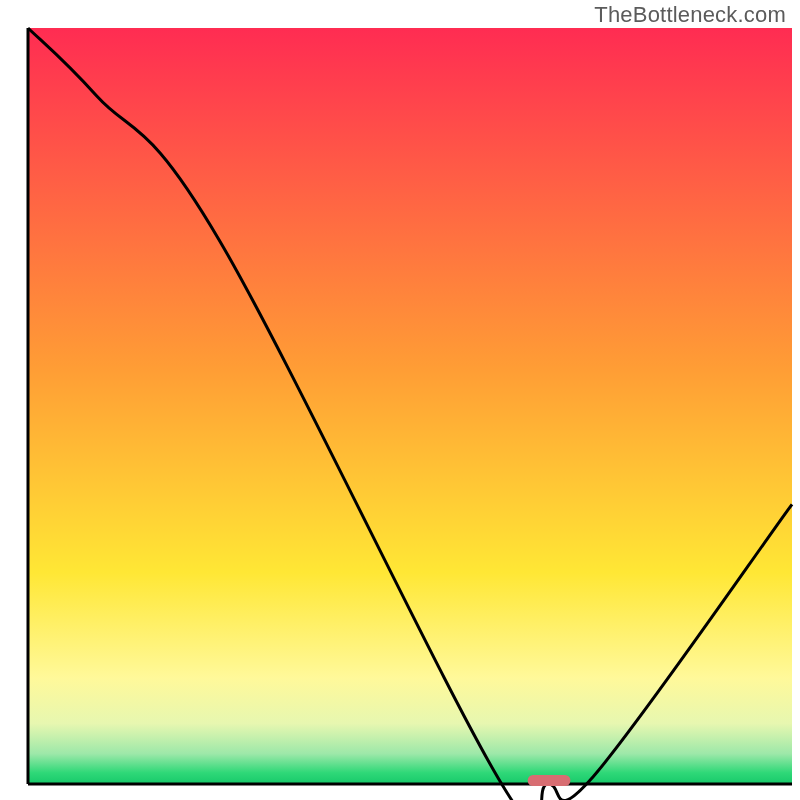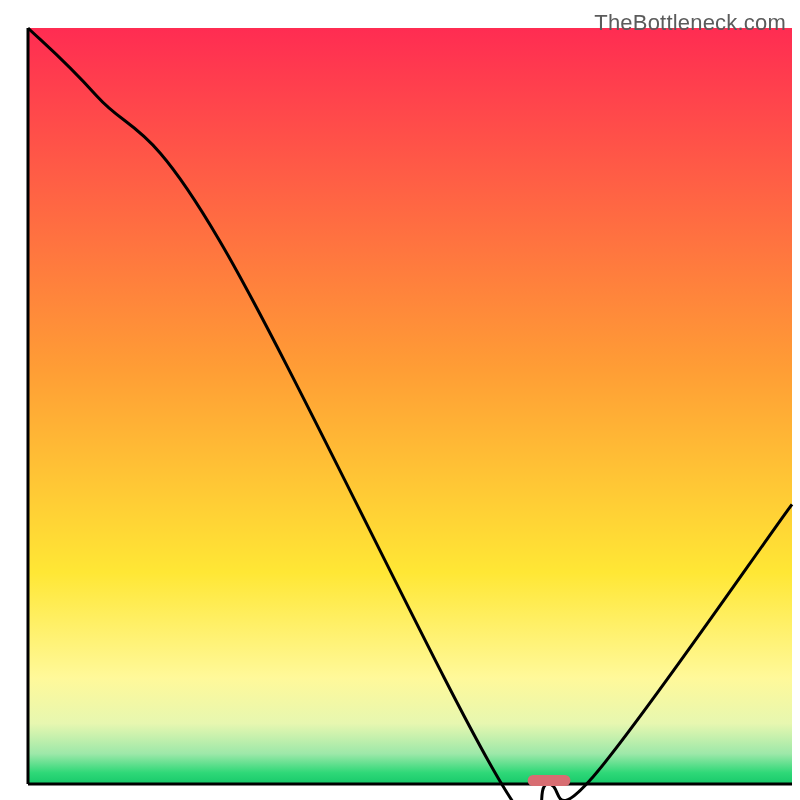--- a/index.html
+++ b/index.html
@@ -10,21 +10,21 @@
     background: #ffffff;
     font-family: Arial, Helvetica, sans-serif;
   }
   .chart-wrap {
     position: relative;
     width: 800px;
     height: 800px;
   }
   .watermark {
     position: absolute;
-    top: 10px;
+    top: 2px;
     right: 14px;
     font-size: 22px;
     color: #5b5b5b;
     font-weight: normal;
     letter-spacing: 0.2px;
     z-index: 3;
   }
   svg {
     display: block;
   }

